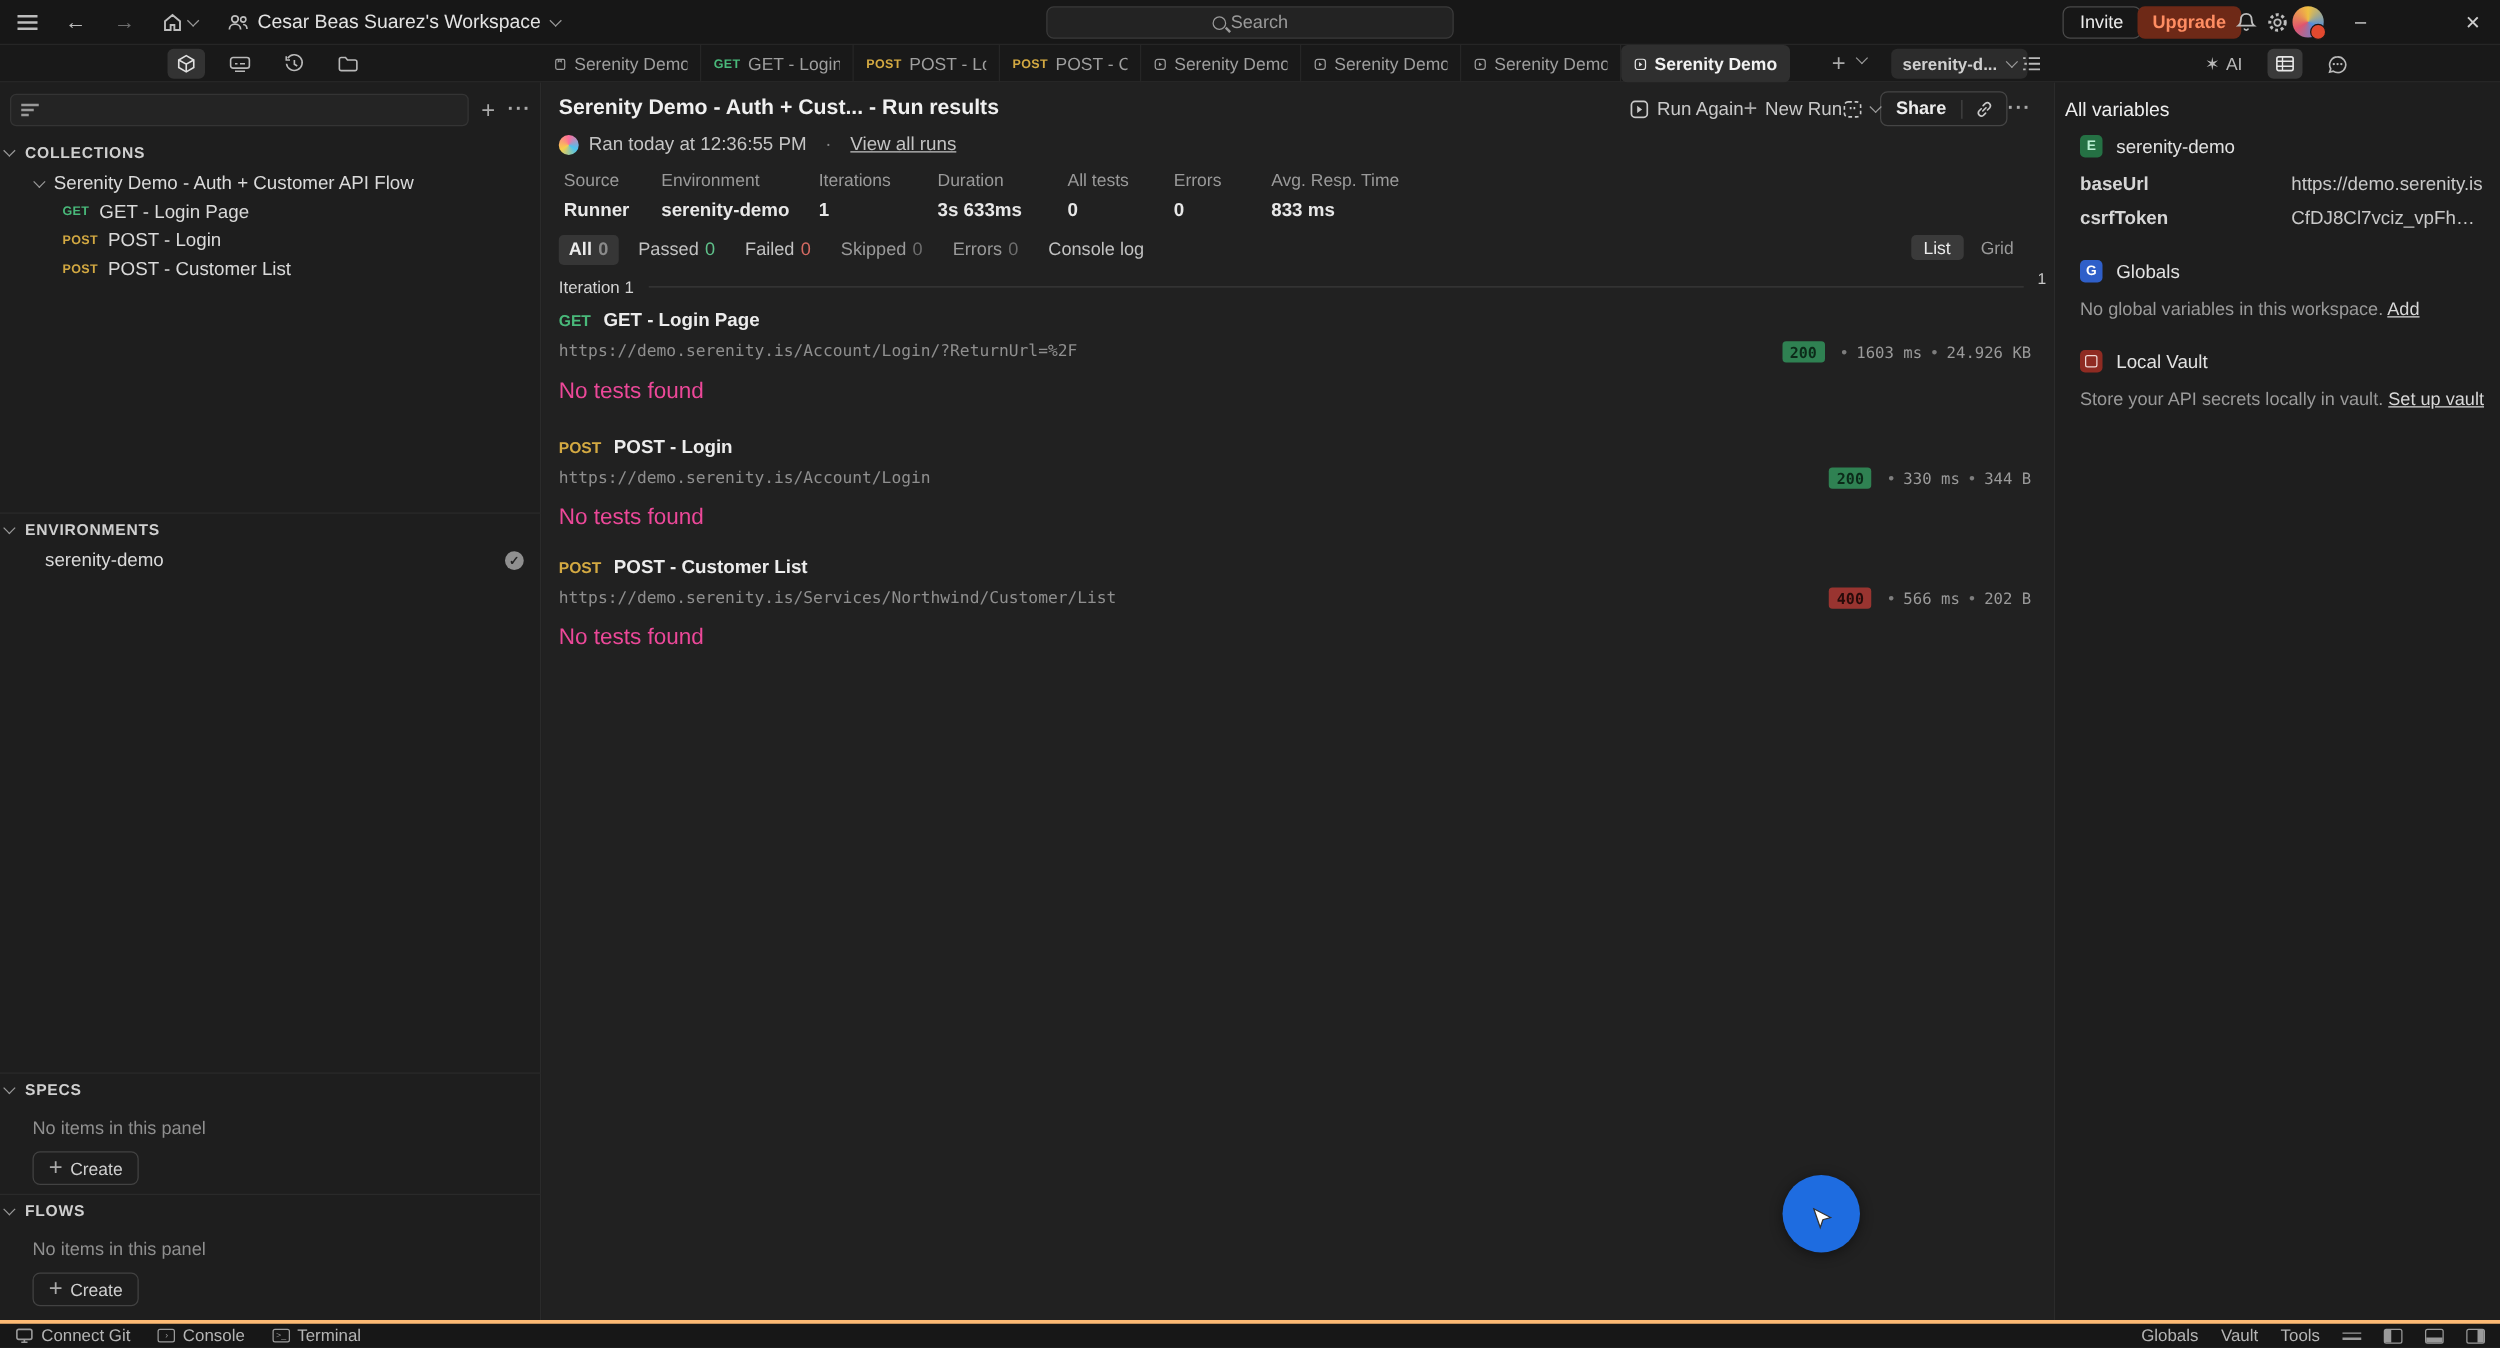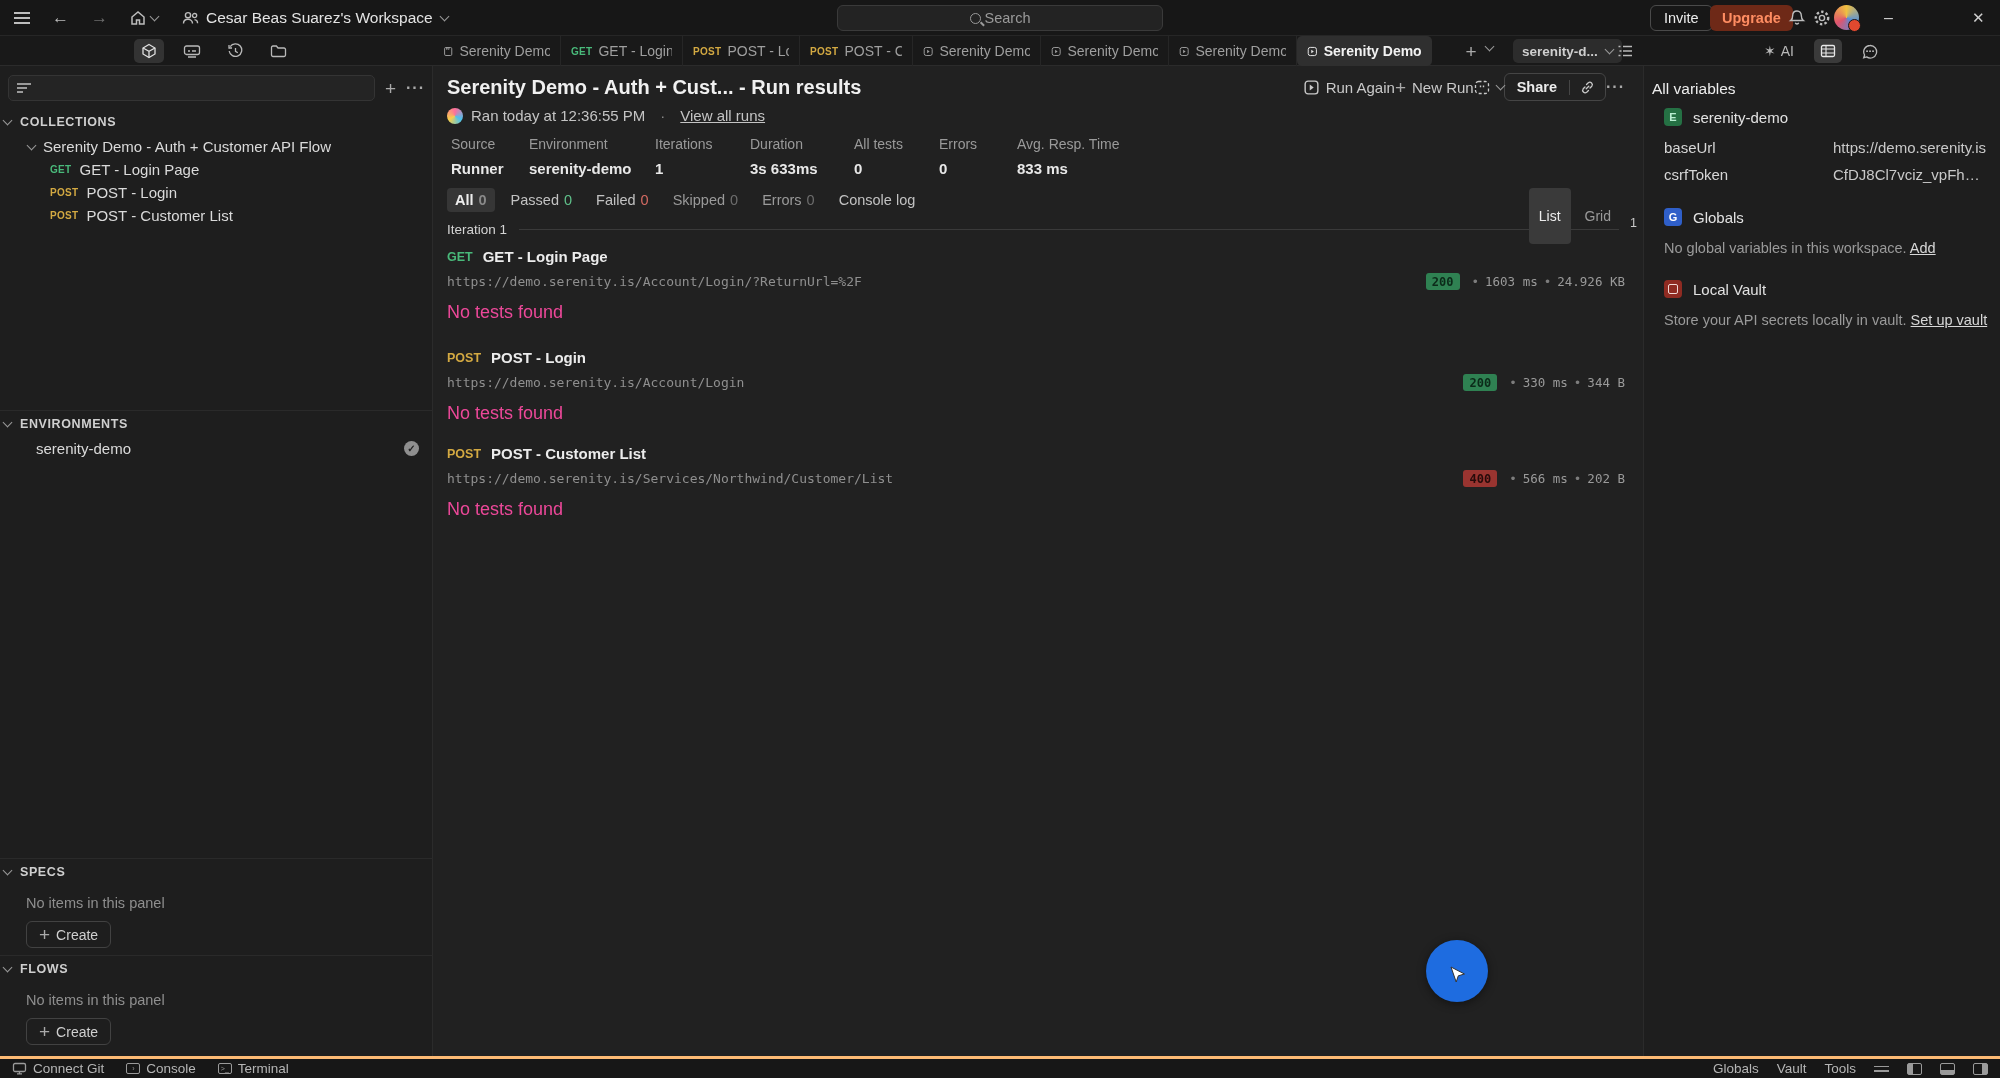--- a/index.html
+++ b/index.html
@@ -68,40 +68,40 @@
   .filterinput{flex:1;height:26px;border:1px solid #343434;background:#242424;border-radius:5px;display:flex;align-items:center;padding:0 8px}
   .secthead{display:flex;align-items:center;gap:9px;font-size:12.5px;font-weight:bold;letter-spacing:.6px;color:#cfcfcf;padding:6px 0 6px 4px}
   .treerow{display:flex;align-items:center;gap:8px;height:23px;font-size:15px;color:#dadada}
   .sect{position:absolute;left:0;width:433px}
   .divid{border-top:1px solid #2a2a2a}
   .emptytxt{color:#8f8f8f;font-size:14.5px;padding:10px 0 10px 26px}
   .createbtn{margin-left:26px;height:27px;border:1px solid #424242;border-radius:6px;display:inline-flex;align-items:center;gap:6px;padding:0 12px;color:#cfcfcf;font-size:14px}
   .checkcirc{width:15px;height:15px;border-radius:50%;background:#8f8f8f;color:#222;font-size:10px;display:flex;align-items:center;justify-content:center;font-weight:bold}
 
   
-  .runtitle{position:absolute;left:14px;top:76px;font-size:20px;font-weight:bold;color:#f0f0f0}
+  .runtitle{position:absolute;left:14px;top:76px;font-size:17px;font-weight:bold;color:#f0f0f0}
   .runmeta{position:absolute;left:14px;top:107px;display:flex;align-items:center;gap:8px;color:#c4c4c4;font-size:15px}
   .runicon{width:16px;height:16px;border-radius:50%;background:conic-gradient(#ff6d9c,#49c3f0,#f7cf4b,#ff6d9c)}
   .runlink{color:#c4c4c4;text-decoration:underline}
   .runactions{position:absolute;right:18px;top:73px;display:flex;align-items:center;color:#c9c9c9;font-size:15px}
   .sharegrp{border:1px solid #454545;border-radius:6px;height:28px;display:flex;align-items:center}
   .sharegrp .sh{padding:0 12px;font-weight:bold;color:#ececec;font-size:14.5px}
   .sharegrp .ln{padding:0 10px;border-left:1px solid #454545;display:flex;align-items:center}
   .summary{position:absolute;left:18px;top:136px;display:flex}
   .sumcol{display:flex;flex-direction:column;gap:8px}
   .sumlab{color:#9a9a9a;font-size:14px}
   .sumval{color:#e8e8e8;font-size:15px;font-weight:bold}
   .w1{width:78px}.w2{width:126px}.w3{width:95px}.w4{width:104px}.w5{width:85px}.w6{width:78px}
   .filters{position:absolute;left:14px;top:188px;display:flex;align-items:center;gap:8px;font-size:14.5px;color:#c2c2c2}
   .fchip{display:flex;align-items:center;gap:5px;padding:4px 8px;border-radius:4px}
   .fchip.active{background:#363636;color:#ececec;font-weight:bold}
   .cnt{color:#8a8a8a}
   .cnt.green{color:#5fc08a}.cnt.red{color:#d46a62}.cnt.dimmer{color:#6d6d6d}
   .viewtog{position:absolute;right:22px;top:188px;display:flex;align-items:center;gap:4px;font-size:14px}
-  .vchip{padding:20px 10px;border-radius:4px;color:#9a9a9a}
+  .vchip{padding:2px 10px;border-radius:4px;color:#9a9a9a}
   .vchip.active{background:#3a3a3a;color:#ececec}
   .iterrow{position:absolute;left:14px;top:222px;right:24px;display:flex;align-items:center;gap:12px}
   .iterlab{font-size:13.5px;color:#d4d4d4;white-space:nowrap}
   .iterline{flex:1;border-top:1px solid #3a3a3a}
   .iterind{position:absolute;right:6px;top:214px;font-size:12.5px;color:#c9c9c9}
   .rescard{position:absolute;left:14px;right:18px}
   .res-name{display:flex;align-items:center;gap:10px}
   .res-meth{font-size:12.5px;font-weight:bold}
   .res-title{font-size:15px;font-weight:bold;color:#ececec}
   .res-url{margin-top:8px;display:flex;align-items:center;justify-content:space-between;font-size:13px;color:#8f8f8f}
@@ -113,21 +113,21 @@
 
   
   .rp-title{position:absolute;left:8px;top:70px;font-size:15.5px;font-weight:normal;color:#ededed}
   .rp-envrow{position:absolute;left:20px;top:103px;display:flex;align-items:center;gap:11px;font-size:15px;color:#e2e2e2}
   .sqbadge{width:18px;height:18px;border-radius:4px;display:flex;align-items:center;justify-content:center;font-size:11px;font-weight:bold;color:#fff}
   .sq-e{background:#257144;color:#b9efd2}
   .sq-g{background:#2f5fc9}
   .sq-v{background:#8f2b22;position:relative}
   .sq-v::after{content:"";width:8px;height:8px;border:1.5px solid #f0d9d6;border-radius:2px}
   .varrow{position:absolute;left:20px;display:flex;font-size:15px}
-  .varname{width:169px;color:#d6d6d6;font-weight:normal}
+  .varname{width:169px;color:#d6d6d6;font-weight:bold}
   .varval{width:155px;color:#c9c9c9;white-space:nowrap;overflow:hidden;text-overflow:ellipsis}
   .rp-empty{position:absolute;left:20px;font-size:14.5px;color:#9a9a9a}
   .rp-link{color:#d8d8d8;text-decoration:underline}
 
   
   .sb-grp{display:flex;align-items:center;gap:22px}
   .sb-item{display:flex;align-items:center;gap:6px}
   .sb-ic{width:14px;height:11px;border:1.3px solid #9a9a9a;border-radius:2px;display:flex;align-items:center;justify-content:center;font-size:7px;color:#9a9a9a;line-height:1}
   .paneic{width:15px;height:12px;border:1.3px solid #9a9a9a;border-radius:2px;position:relative}
   .paneic.l::before{content:"";position:absolute;left:0;top:0;width:5px;height:100%;background:#9a9a9a}

